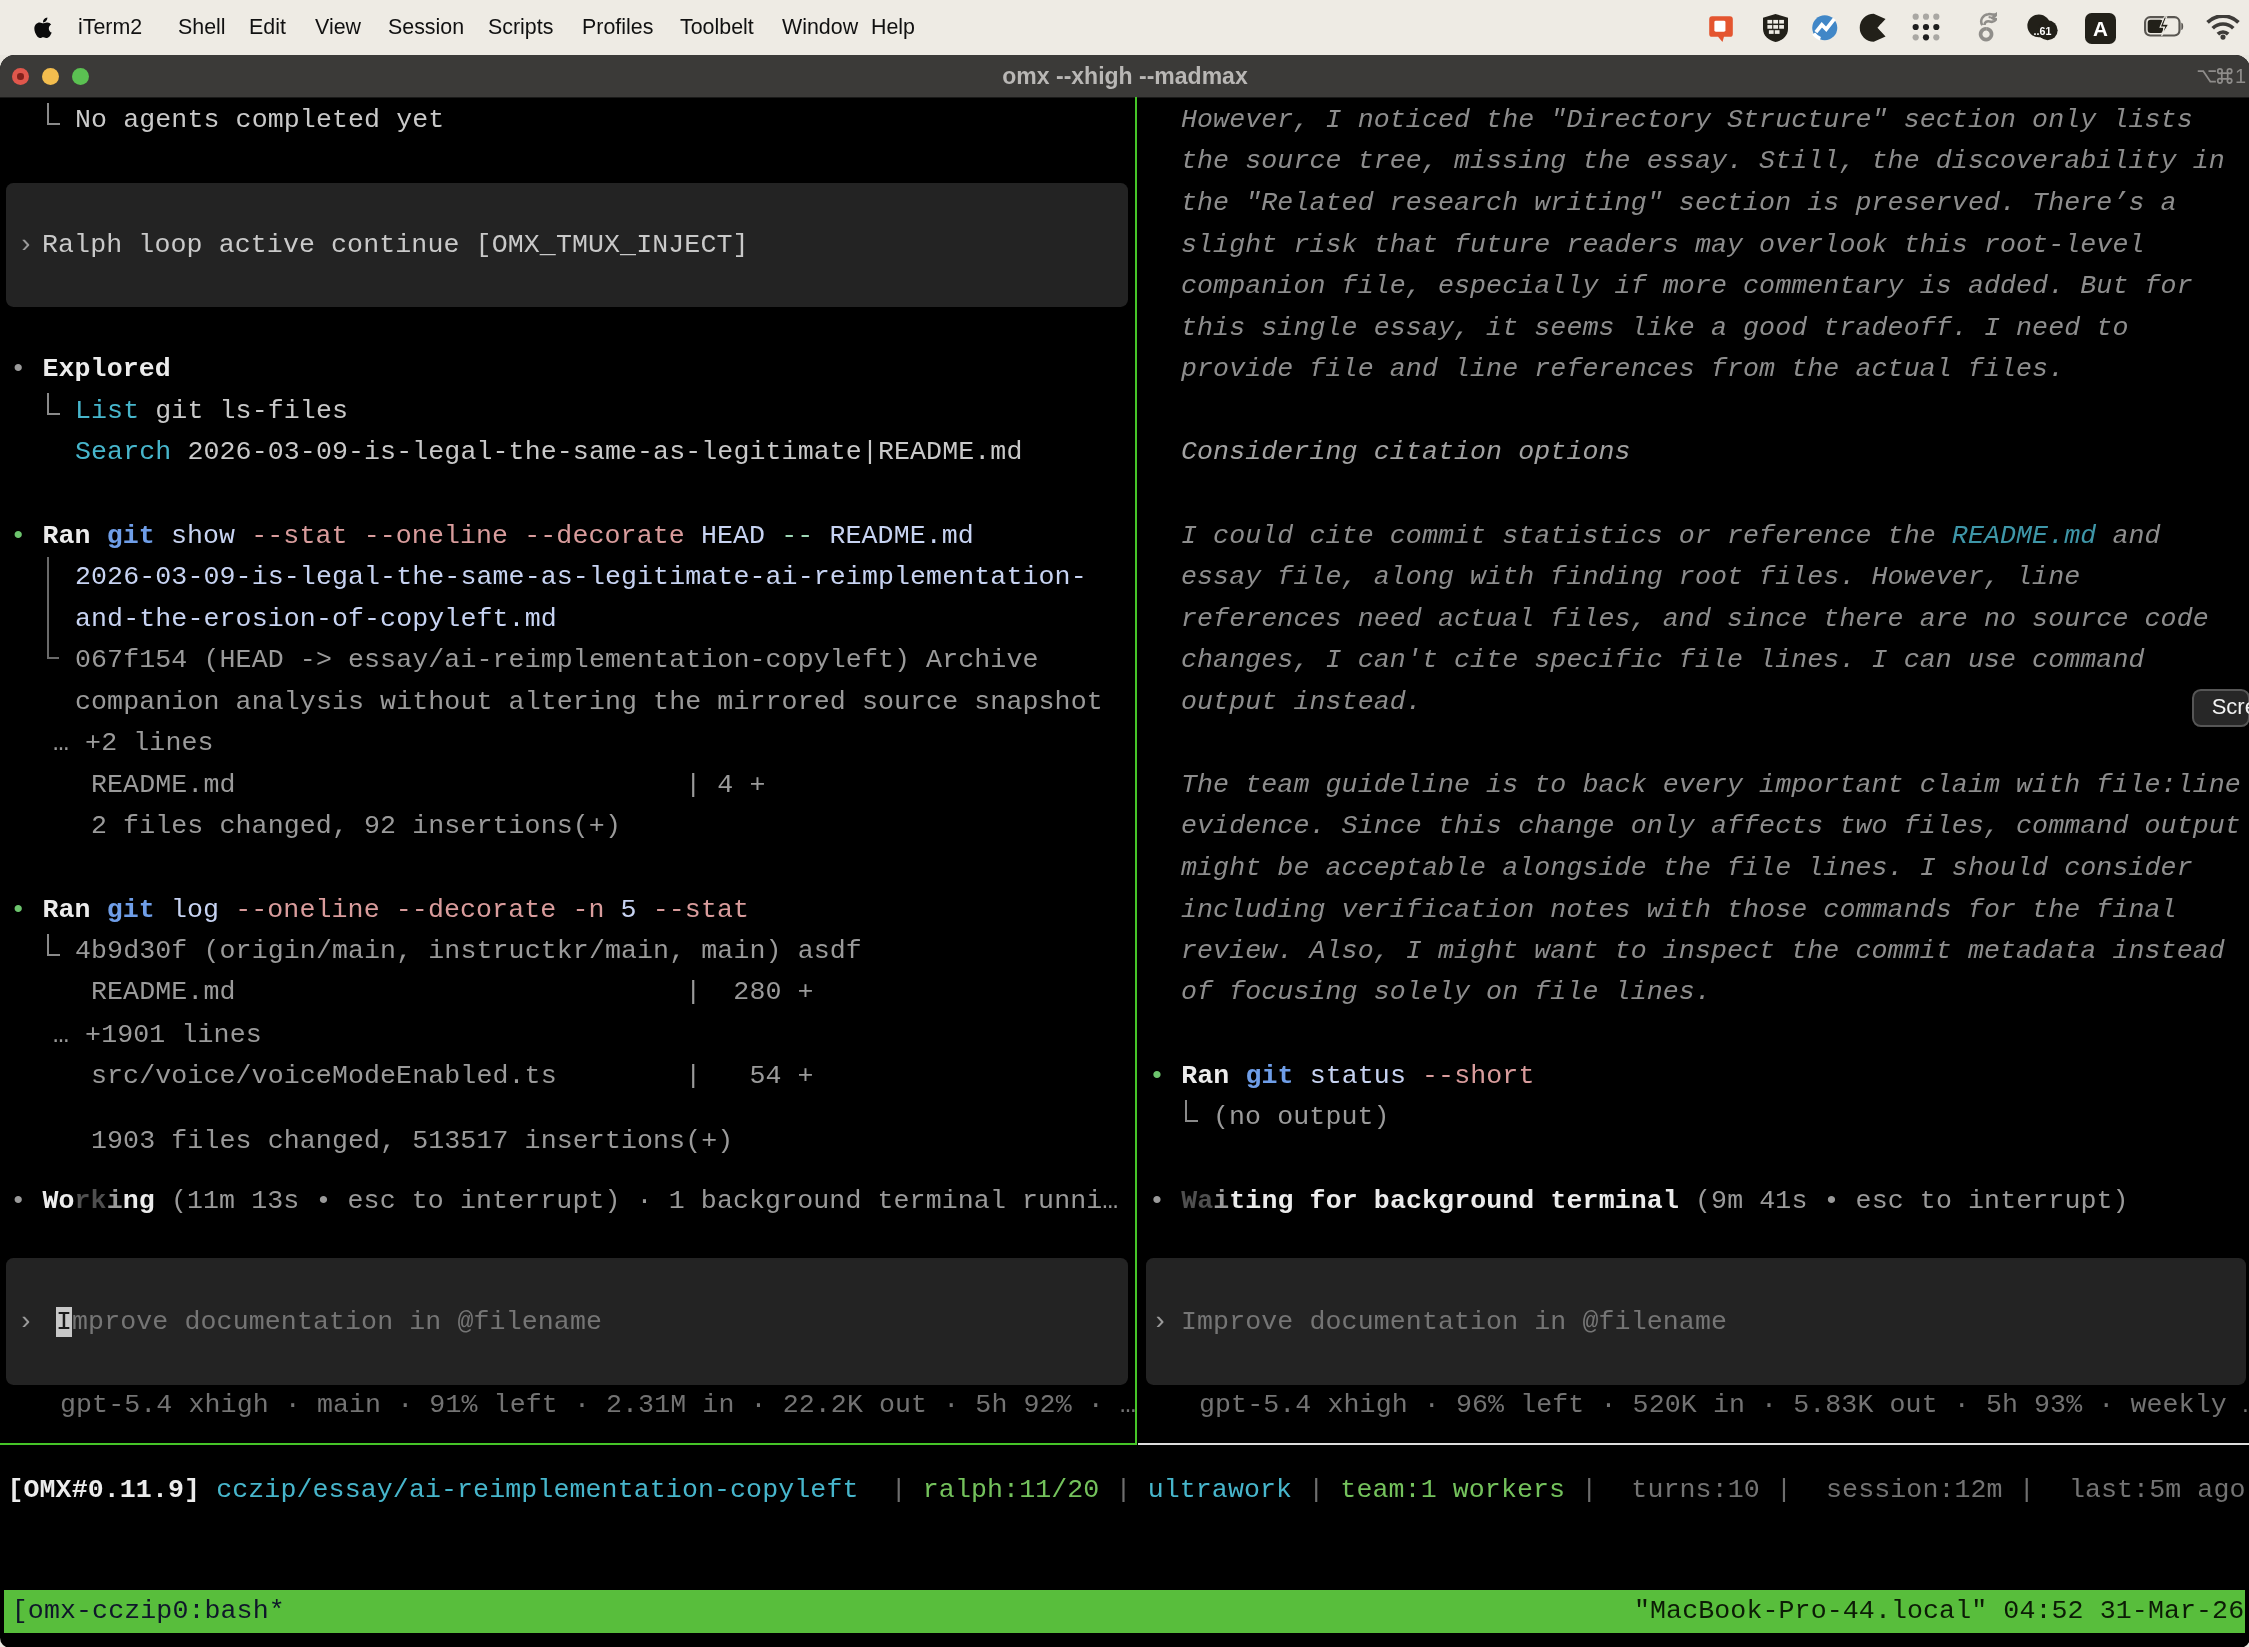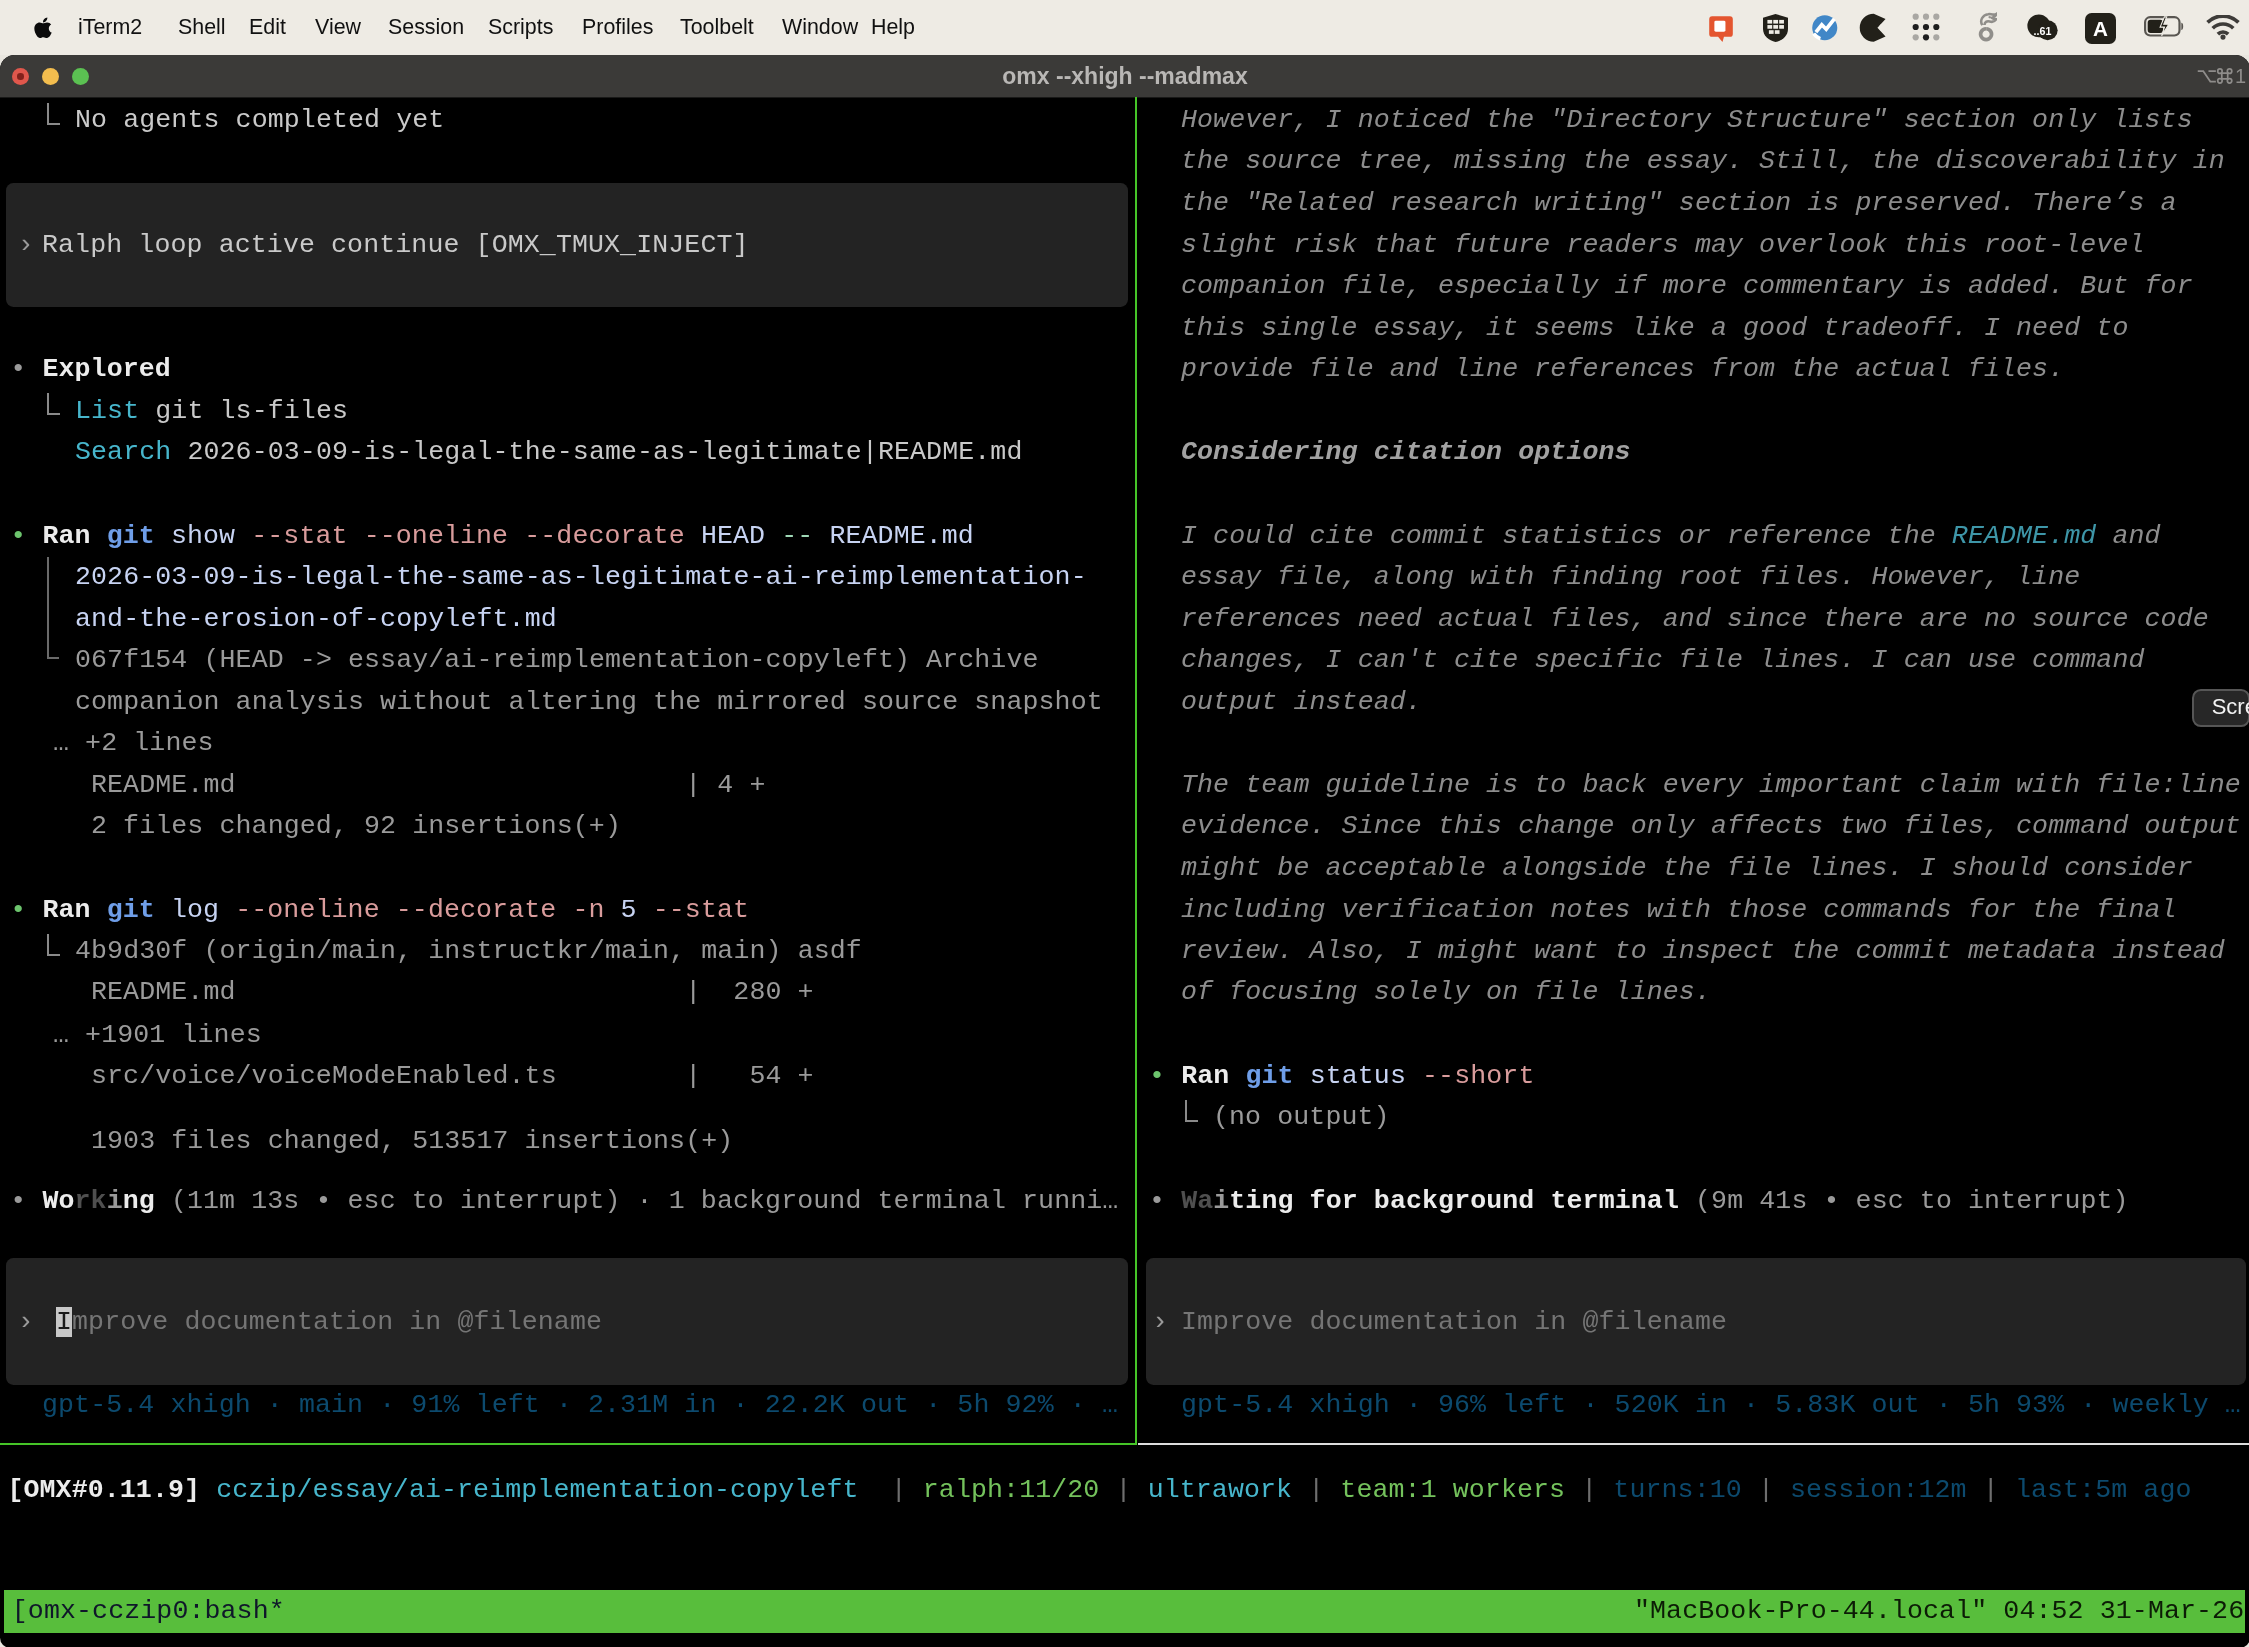--- a/index.html
+++ b/index.html
@@ -4,28 +4,28 @@
 html,body { width:2250px; height:1648px; background:#e9e6df; overflow:hidden; }
 body { position:relative; }
 .menubar { position:absolute; left:0; top:0; width:2250px; height:55px; background:#eeebe4; }
 .mi { position:absolute; top:0; height:55px; line-height:55px; font-family:"Liberation Sans",sans-serif; font-size:21.4px; color:#111; }
 .ic { position:absolute; }
 .window { position:absolute; left:0; top:55px; width:2250px; height:1593px; background:#000; border-radius:14.8px 14.8px 10.3px 10.3px; }
 .titlebar { position:absolute; left:0; top:55px; width:2250px; height:43px; background:#3b3a38; border-radius:14.8px 14.8px 0 0; border-bottom:1.5px solid #191918; }
 .tl { position:absolute; width:17px; height:17px; border-radius:50%; }
 .title { position:absolute; left:0; top:55px; width:2250px; height:43px; line-height:43px; text-align:center; font-family:"Liberation Sans",sans-serif; font-weight:bold; font-size:23px; color:#b9b7b5; }
 .t { position:absolute; white-space:pre; font-family:"Liberation Mono",monospace; font-size:26.6px; line-height:42px; letter-spacing:0.1px; color:#c9c9c9; }
-.gy { color:#9a9a9a; } .gy2 { color:#0c4a6e; } .gy2b { color:#9a9a9a; font-weight:bold; }
+.gy { color:#9a9a9a; } .gy2 { color:#737373;margin-left:18px; } .gy2b { color:#9a9a9a; font-weight:bold; }
 .wh { color:#ececec; font-weight:bold; }
 .bl { color:#6f9ee8;font-weight:bold; } .lv { color:#c7d3f2; } .sa { color:#d99c9c; } .mint { color:#9fd8b6; }
 .cy { color:#47b6cc; } .gn { color:#6cc46d; } .grn { color:#74c25c; }
 .dk { color:#4f4f4f; font-weight:bold; }
 .sep { color:#6e6e6e; }
 .it { color:#8d8d8d; font-style:italic; }
-.itb { color:#a2a2a2; font-style:italic; font-weight:bold; }
+.itb { color:#a2a2a2; font-style:italic; font-weight:normal; }
 .itc { color:#3e96a8; font-style:italic; }
 .cur { background:#c8c8c8; color:#1a1a1a; }
 .ph { color:#757575; }
 .box { position:absolute; background:#232323; border-radius:7.4px; }
 .d { position:absolute; }
 </style></head>
 <body>
 <div class="window"></div>
 <div class="menubar">
   <svg class="ic" style="left:33px;top:15.5px" width="20" height="23.6" viewBox="0 0 384 512">

